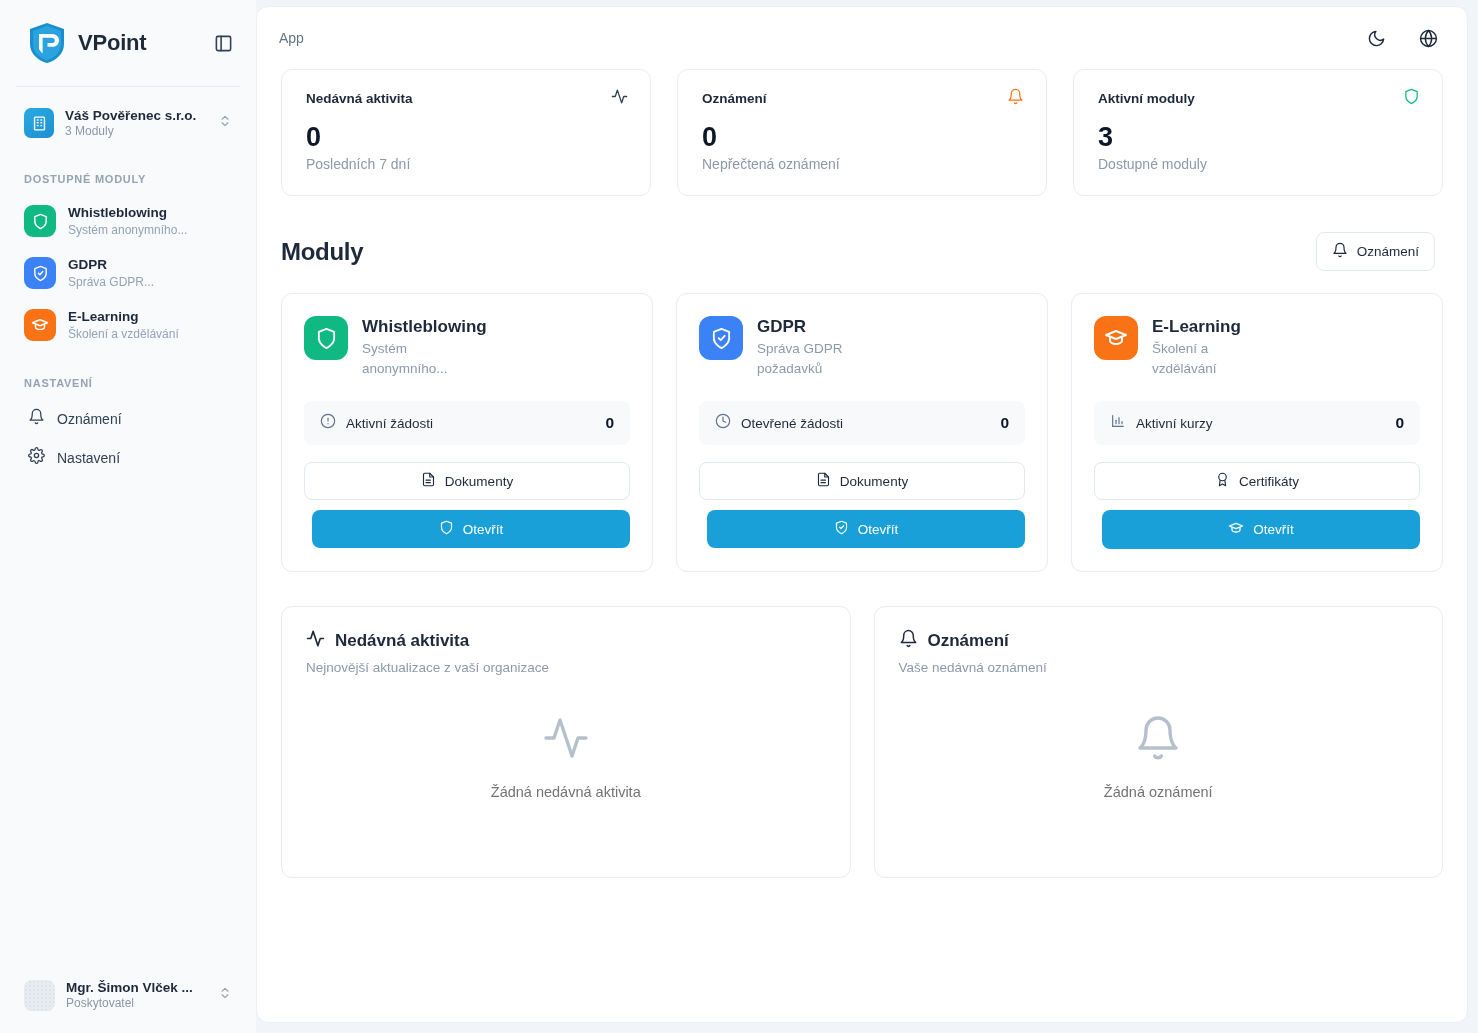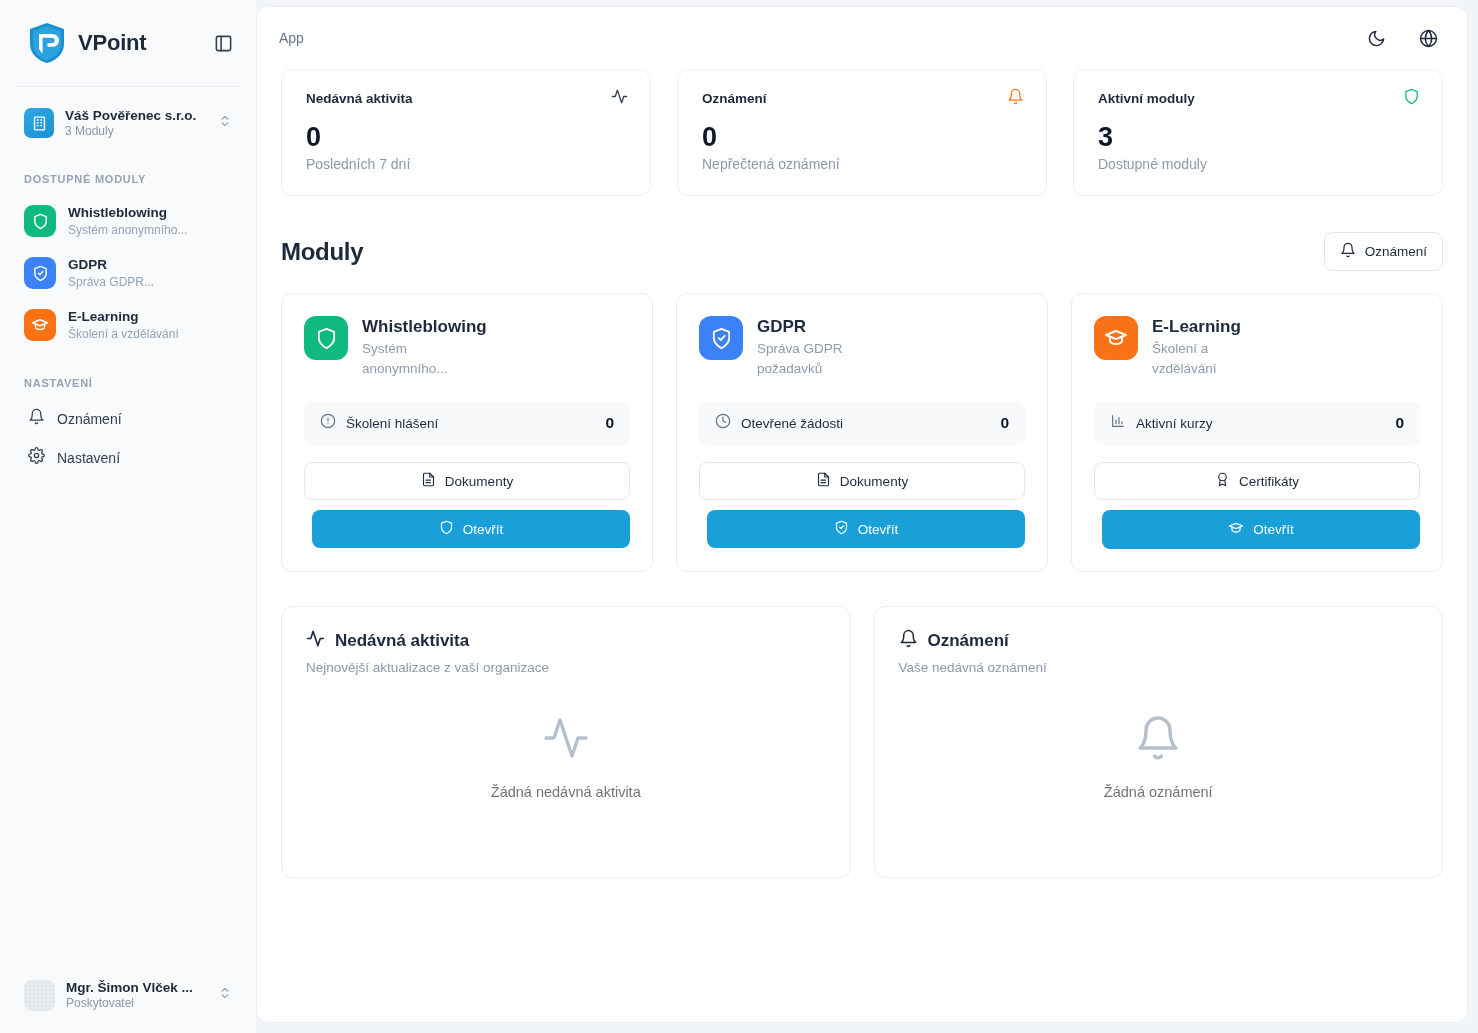--- a/index.html
+++ b/index.html
@@ -126,21 +126,21 @@
     min-height: 127px;
   }
   .stat-head { display: flex; align-items: center; justify-content: space-between; }
   .stat-title { font-size: 13.5px; font-weight: 600; color: #1e293b; }
   .stat-value { font-size: 27px; font-weight: 700; color: #0f172a; margin-top: 12px; line-height: 32px; }
   .stat-sub { font-size: 14px; color: #8d99a9; margin-top: 3px; }
 
   
   .sec-row {
     display: flex; align-items: center; justify-content: space-between;
-    padding: 36px 24px 0 24px;
+    padding: 36px 32px 0 24px;
   }
   .sec-title { font-size: 24px; font-weight: 700; color: #1e293b; letter-spacing: -0.3px; }
   .btn-outline {
     display: inline-flex; align-items: center; gap: 9px;
     border: 1px solid #e2e8f0; border-radius: 8px; background: #fff;
     padding: 9px 15px; font-size: 13.5px; color: #1e293b; font-weight: 500;
     cursor: pointer;
   }
 
   
@@ -418,21 +418,21 @@
           </div>
         </div>
         <div class="mstat">
           <span>
             <svg width="16" height="16" viewBox="0 0 24 24" fill="none" stroke="#64748b" stroke-width="1.8" stroke-linecap="round" stroke-linejoin="round">
                   <circle cx="12" cy="12" r="10"></circle>
                   <line x1="12" y1="8" x2="12" y2="12"></line>
                   <line x1="12" y1="16" x2="12.01" y2="16"></line>
                 </svg>
           </span>
-          <span class="mstat-lbl">Školení hlášení</span>
+          <span class="mstat-lbl">Aktivní žádosti</span>
           <span class="mstat-val">0</span>
         </div>
         <div class="mbtns">
           <button class="btn-sm-outline">
             <span>
               <svg width="15" height="15" viewBox="0 0 24 24" fill="none" stroke="#1e293b" stroke-width="1.8" stroke-linecap="round" stroke-linejoin="round">
                     <path d="M14 2H6a2 2 0 0 0-2 2v16a2 2 0 0 0 2 2h12a2 2 0 0 0 2-2V8z"></path>
                     <polyline points="14 2 14 8 20 8"></polyline>
                     <line x1="8" y1="13" x2="15" y2="13"></line>
                     <line x1="8" y1="17" x2="15" y2="17"></line>

